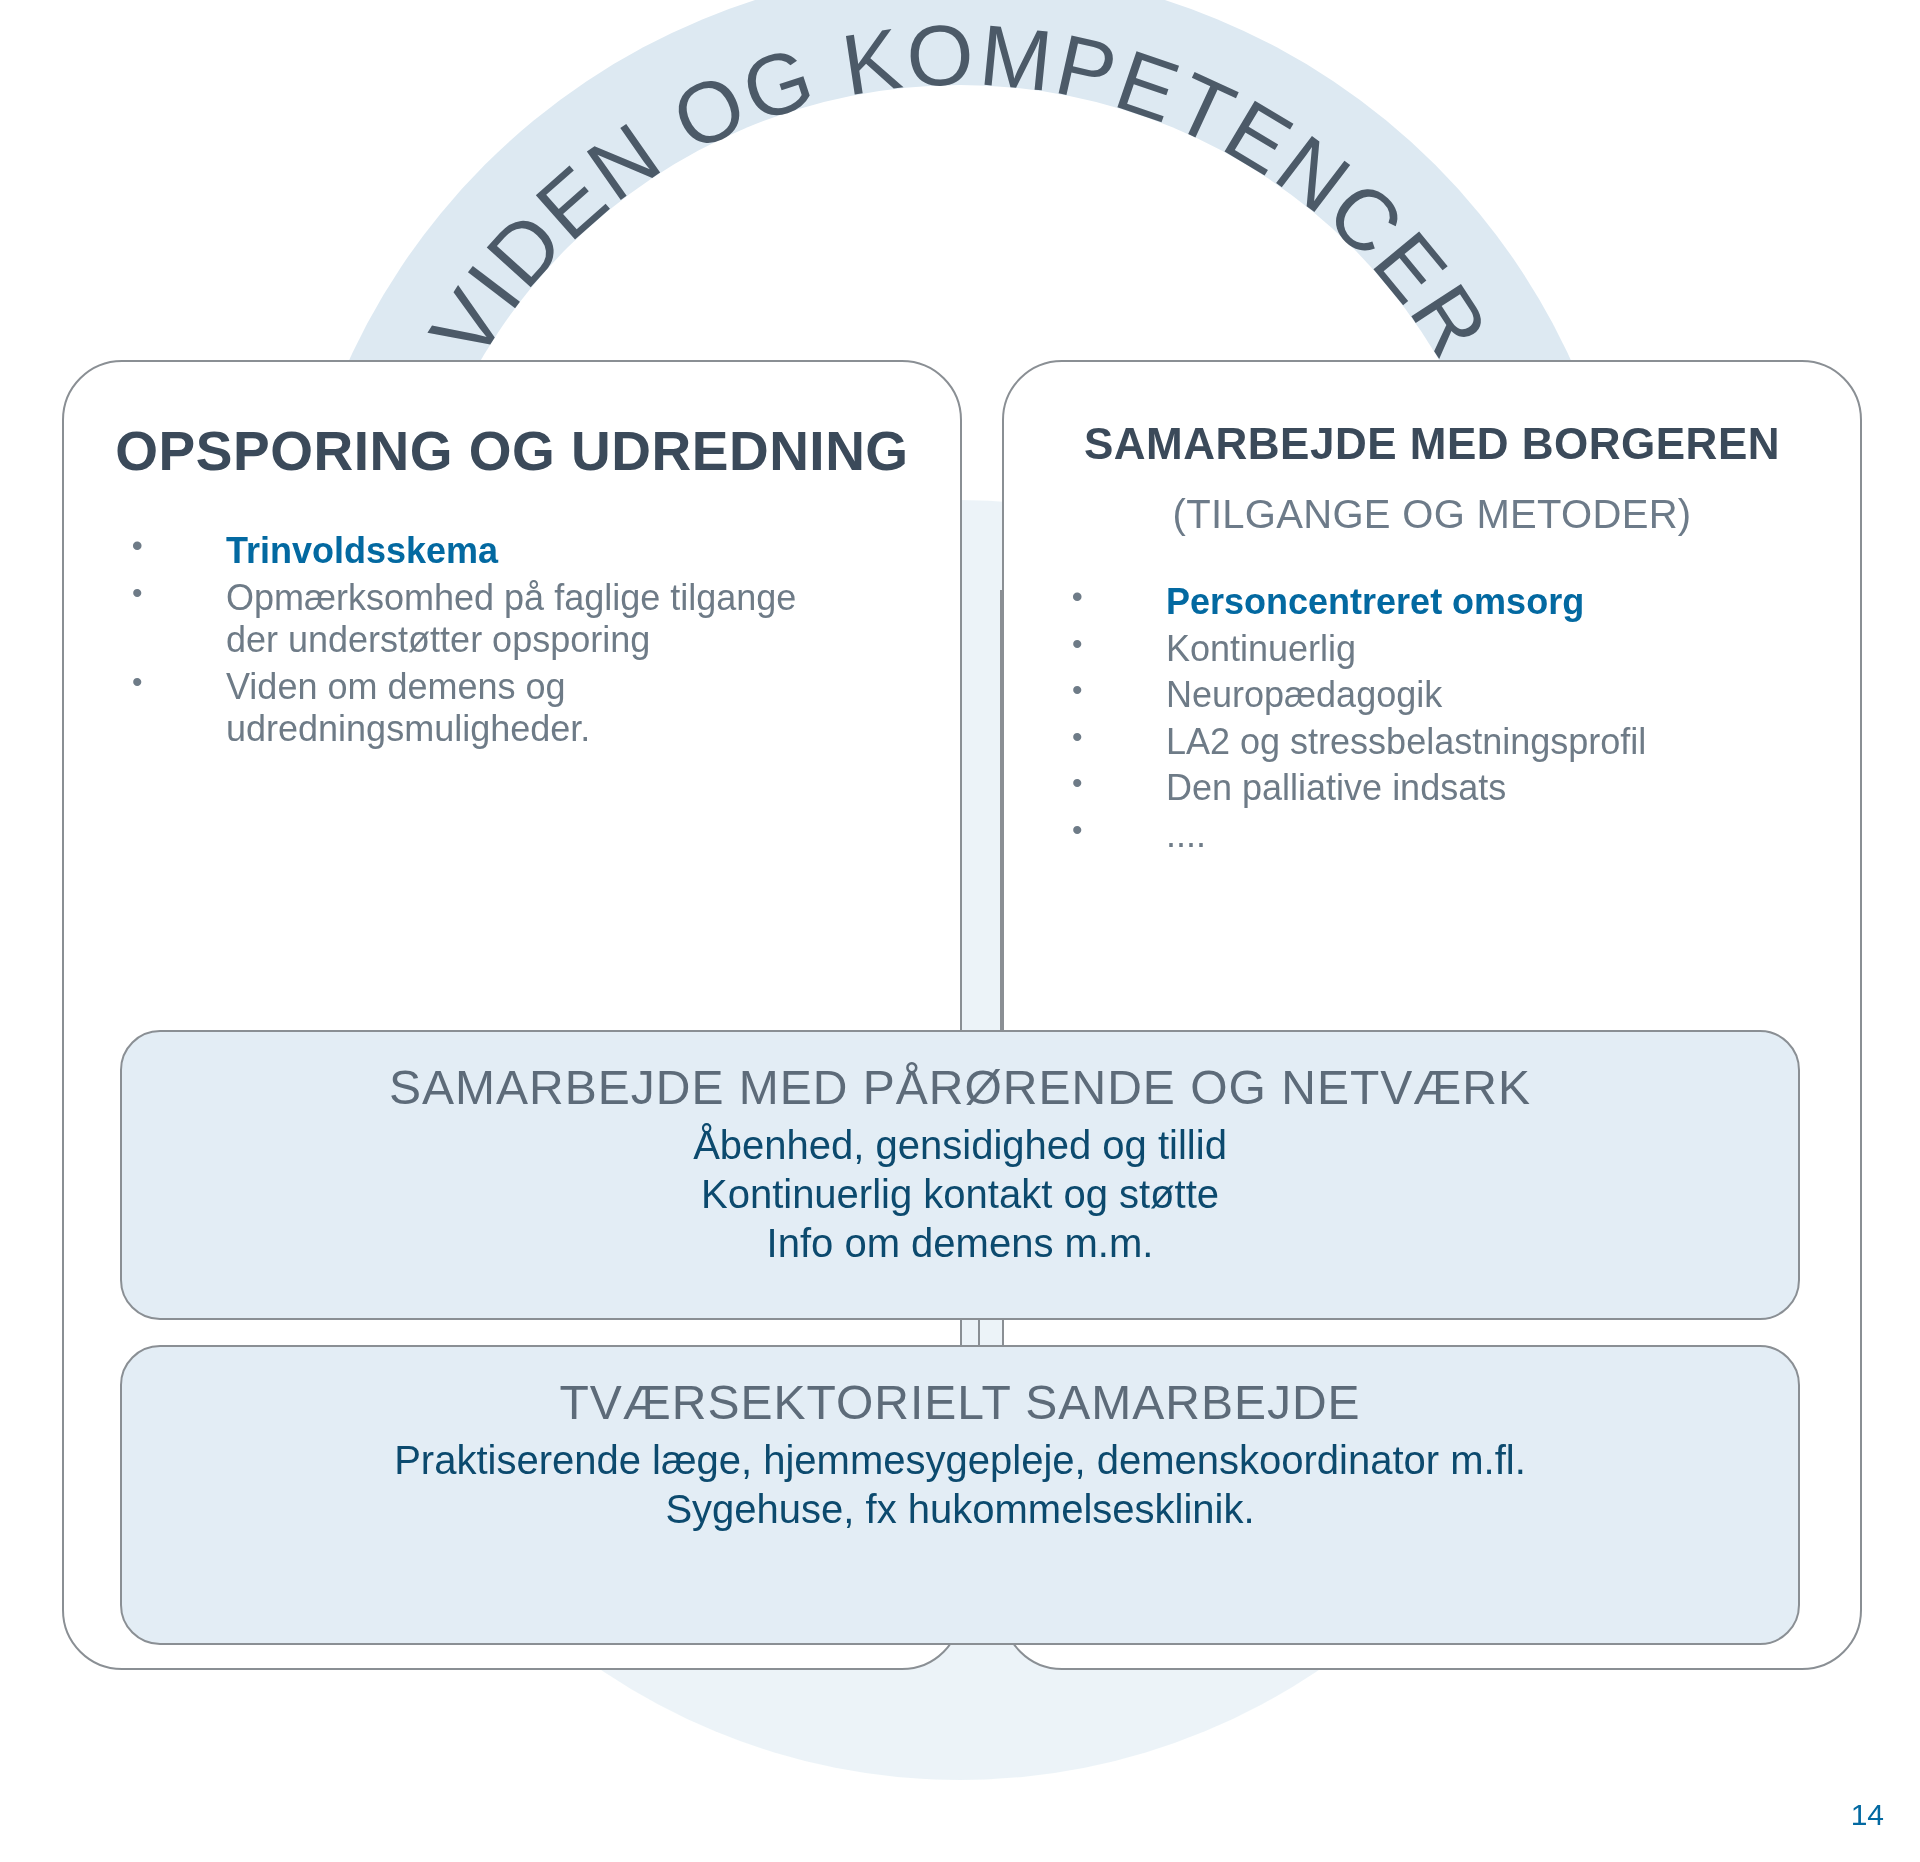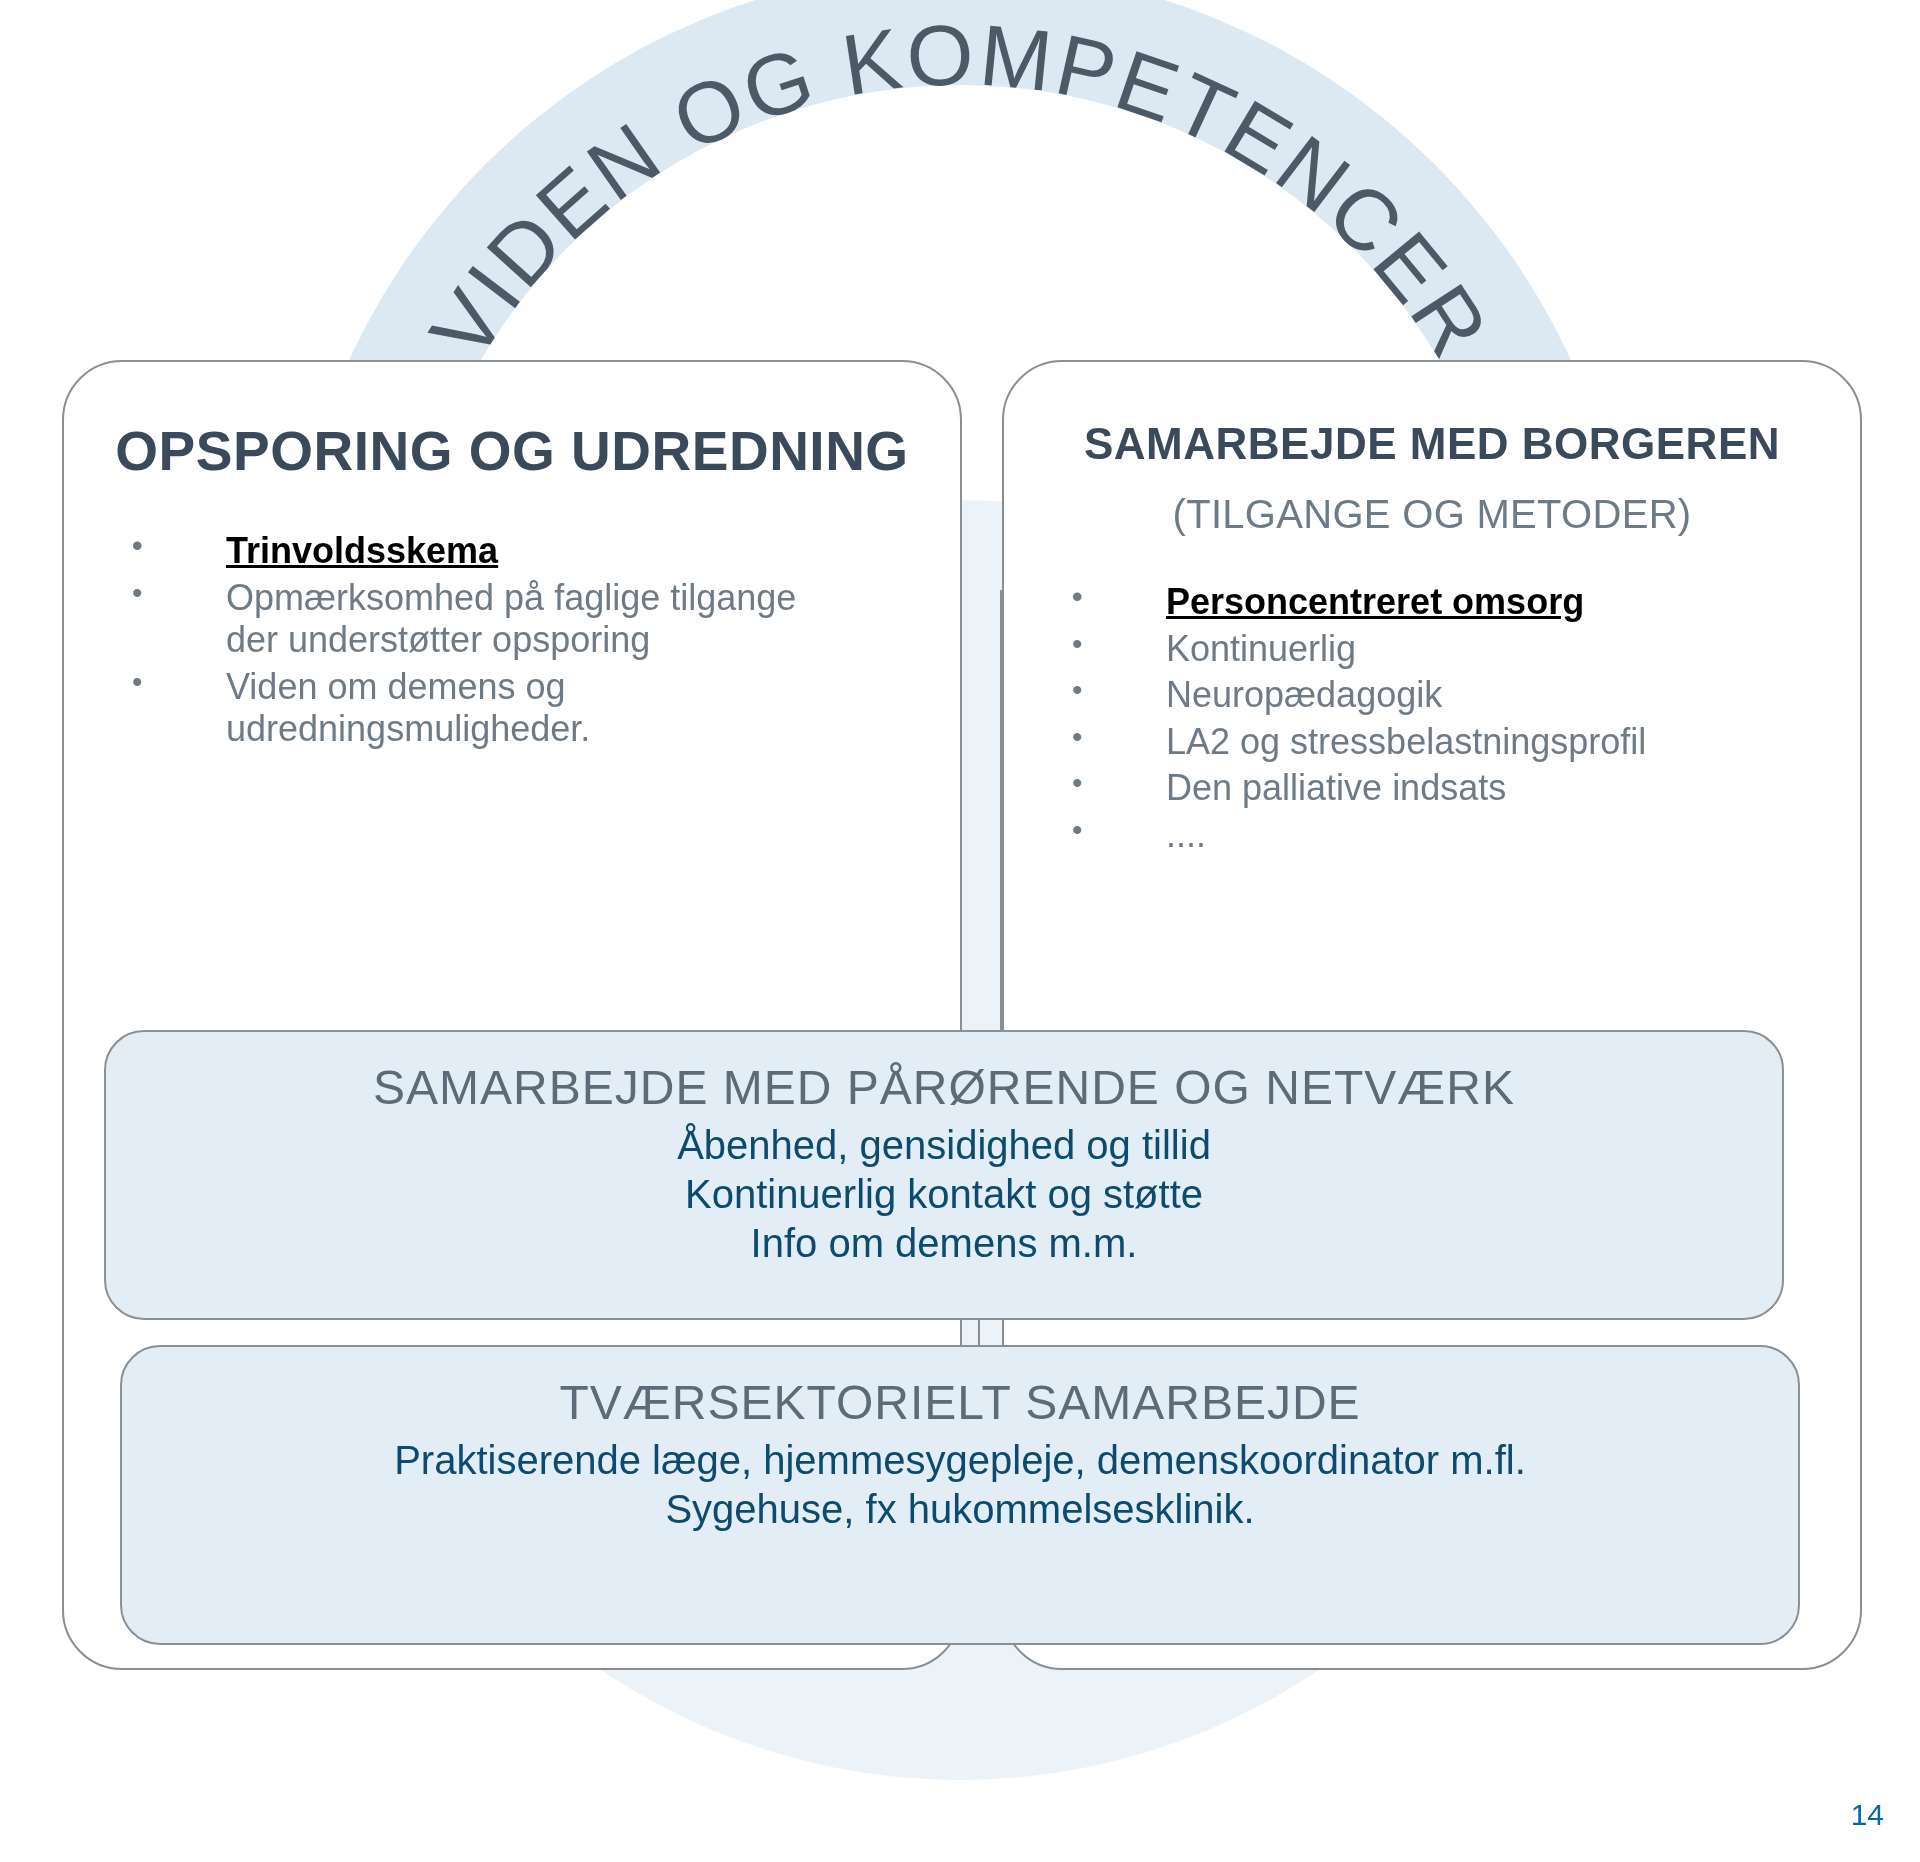--- a/index.html
+++ b/index.html
@@ -81,22 +81,21 @@
   ul.bullets li::before {
     content: "\2022";
     position: absolute;
     left: 6px;
     top: -2px;
     font-size: 30px;
     color: #6e7b87;
   }
   ul.bullets li.strong {
     font-weight: bold;
-    color: #000000;
-    text-decoration: underline;
+    color: #0369a1;
   }
 
   
   .connector {
     position: absolute;
     width: 2px;
     background: #8a8f94;
   }
   #conn-a { left: 958px;  top: 590px; height: 500px; }
   #conn-b { left: 1000px; top: 590px; height: 500px; }
@@ -105,21 +104,21 @@
   
   .banner {
     position: absolute;
     background: #e3edf5;
     border: 2px solid #8a8f94;
     box-sizing: border-box;
     border-radius: 40px;
     text-align: center;
     color: #5d6b79;
   }
-  #banner-mid    { left: 104px; top: 1030px; width: 1680px; height: 290px; }
+  #banner-mid    { left: 120px; top: 1030px; width: 1680px; height: 290px; }
   #banner-bottom { left: 120px; top: 1345px; width: 1680px; height: 300px; }
 
   .banner-title {
     font-size: 48px;
     letter-spacing: 1px;
     margin-top: 28px;
     color: #5d6b79;
   }
   .banner-line {
     font-size: 40px;

